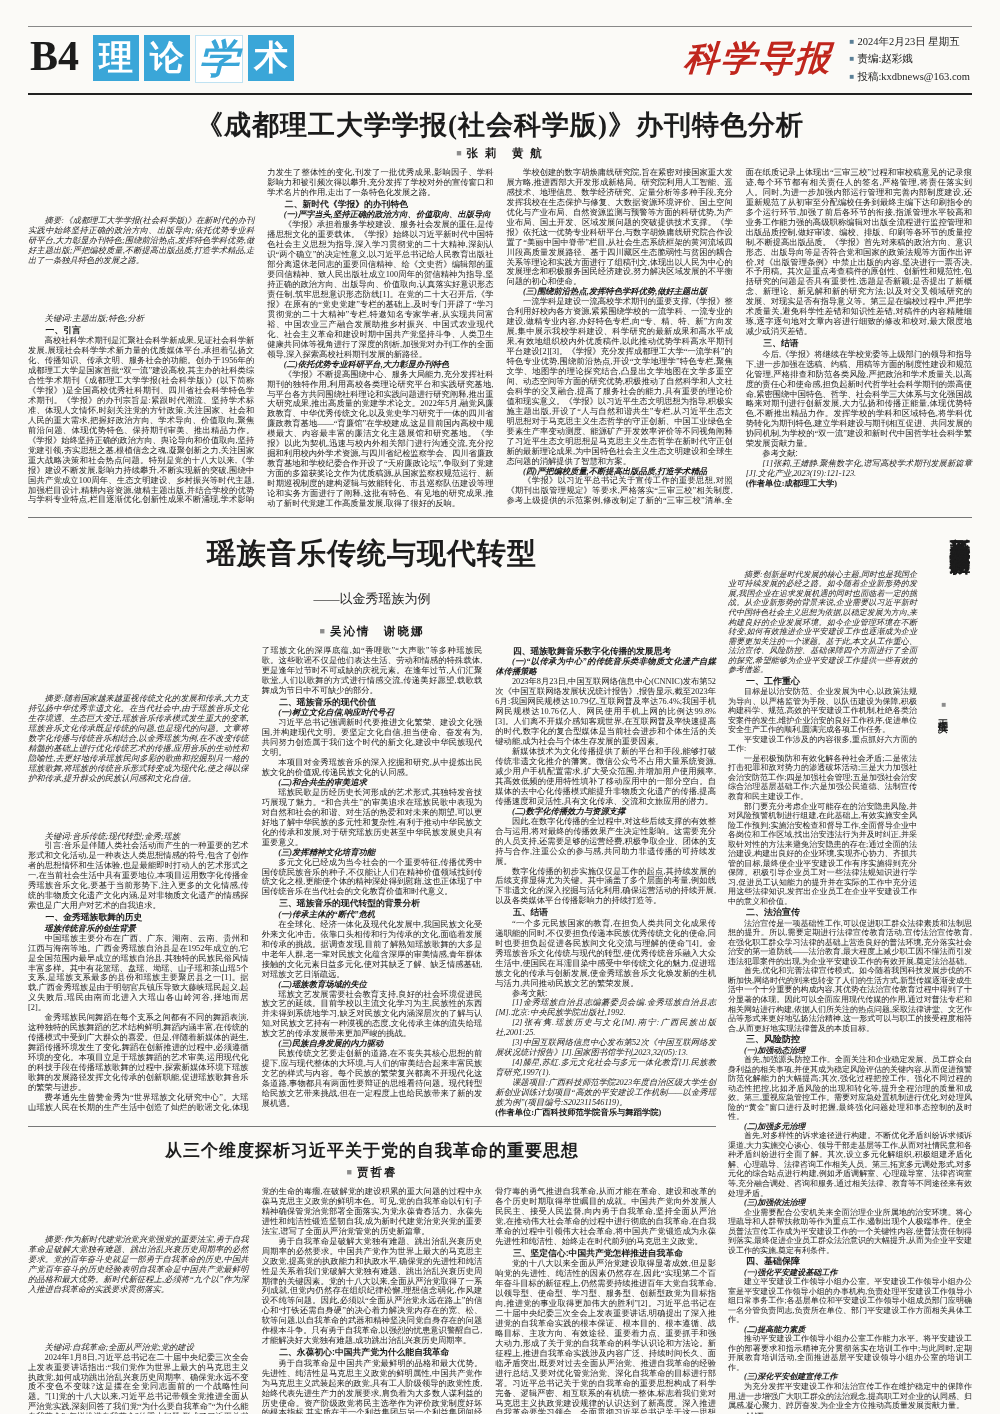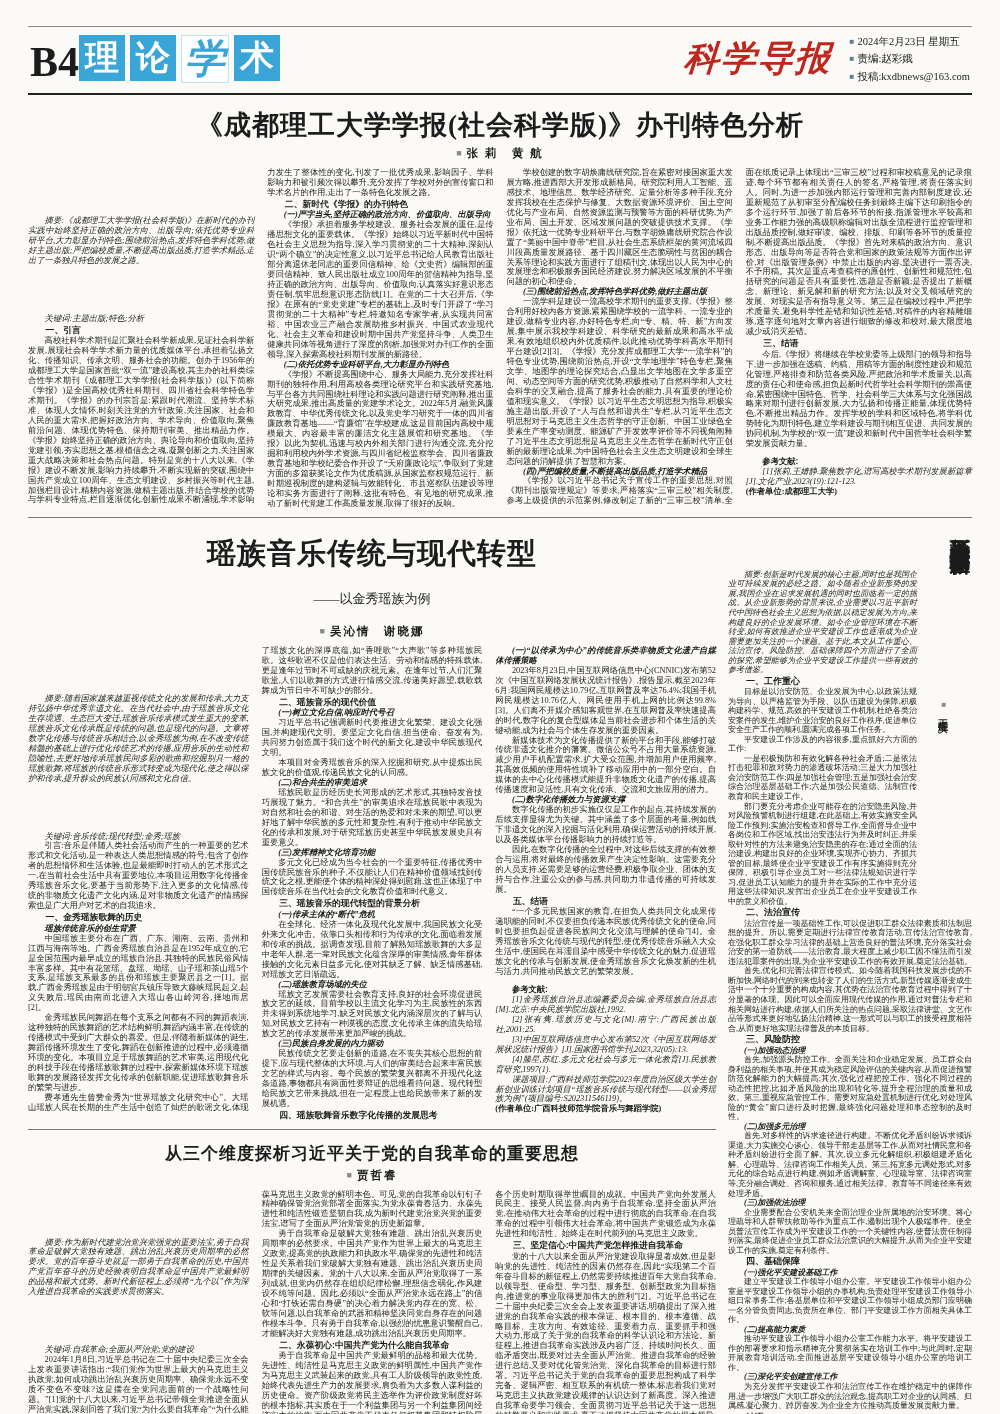--- a/index.html
+++ b/index.html
@@ -1,21 +1,21 @@
 <!DOCTYPE html>
 <html><head>
 <meta charset="utf-8">
 <style>
   html,body{margin:0;padding:0;background:#e8e6e1;}
   .page{width:1000px;min-height:1414px;margin:0 auto;background:#fbfaf7;box-sizing:border-box;
         padding:26px 28px 18px;font-family:"Liberation Serif","DejaVu Serif",serif;color:#1c1c1c;}
   
   .header{border-top:1px solid #888;border-bottom:2px solid #222;display:flex;justify-content:space-between;
           align-items:center;padding:6px 2px 8px;}
-  .header-left{display:flex;align-items:flex-end;}
+  .header-left{display:flex;align-items:flex-start;gap:14px;}
   .pageno{font-size:42px;font-weight:bold;font-family:"Liberation Serif",serif;line-height:1;}
   .logo-boxes{display:flex;gap:5px;}
   .lbox{width:46px;height:46px;display:flex;align-items:center;justify-content:center;
         font-size:34px;font-weight:bold;font-family:"Liberation Sans",sans-serif;}
   .lbox.blue{background:#3aa6d8;color:#fff;}
   .lbox.white{background:#fff;color:#3aa6d8;border:1px solid #bfe2f2;font-style:italic;font-size:40px;}
   .header-right{display:flex;align-items:center;gap:18px;}
   .masthead{font-size:35px;font-weight:bold;font-style:italic;color:#c0261d;
             font-family:"DejaVu Serif",serif;transform:skewX(-4deg);letter-spacing:2px;}
   .pubinfo{font-size:10.5px;line-height:1.65;color:#222;}
@@ -25,21 +25,21 @@
   .byline{text-align:center;font-size:11.5px;margin:3px 0 7px;font-weight:bold;letter-spacing:2px;}
   .byline .sq::before{color:#8c8c8c;font-size:9px;}
   .body{font-size:8.3px;line-height:1.2;text-align:justify;}
   .cols4{column-count:4;column-gap:13px;}
   .cols3{column-count:3;column-gap:13px;}
   .blk{margin:0;}
   .p,.abs,.ref,.h,.h2,.refh{text-indent:2em;}
   .h{font-weight:bold;font-family:"Liberation Sans","DejaVu Sans",sans-serif;font-size:8.8px;margin:1px 0;}
   .h2{font-weight:bold;font-style:italic;}
   .abs{font-style:italic;margin-top:48px;}
-  .refh{font-weight:bold;font-family:"Liberation Sans",sans-serif;margin-top:8px;}
+  .refh{font-weight:normal;font-family:"Liberation Sans",sans-serif;}
   .ref{font-style:italic;}
   .author{text-indent:0;font-weight:bold;}
   .t-main{font-size:27px;font-weight:bold;text-align:center;margin:12px 0 2px;letter-spacing:1px;}
   .t-sub{font-size:13px;text-align:center;margin:16px 0;}
   hr.full{border:0;border-top:1px solid #777;margin:8px 0 4px;}
   hr.left{border:0;border-top:1px solid #777;margin:8px 0 2px;}
   
   .mainrow{display:flex;gap:12px;align-items:flex-start;}
   .leftcol{flex:1;min-width:0;}
   
@@ -134,30 +134,30 @@
             <div class="blk p">在全球化、经济一体化及现代化发展中,我国民族文化受外来文化冲击。依靠口头相传和行为传承的文化,面临着发展和传承的挑战。据调查发现,目前了解熟知瑶族歌舞的大多是中老年人群,老一辈对民族文化蕴含深厚的审美情感,青年群体接触的文化元素日益多元化,使对其缺乏了解、缺乏情感基础,对瑶族文艺日渐疏远。</div>
             <div class="blk h2">(二)瑶族教育场域的失位</div>
             <div class="blk p">瑶族文艺发展需要社会教育支持,良好的社会环境促进民族文艺的延续。目前学校以主流文化学习为主,民族性的东西并未得到系统地学习,缺乏对民族文化内涵深层次的了解与认知,对民族文艺持有一种漠视的态度,文化传承主体的流失给瑶族文艺的传承发展带来更加严峻的挑战。</div>
             <div class="blk h2">(三)民族自身发展的内力驱动</div>
             <div class="blk p">民族传统文艺要走创新的道路,在不丧失其核心思想的前提下,应与现代整体的大环境,与人们的审美结合起来丰富民族文艺的样式与内容。每个民族的繁荣复兴都离不开现代化这条道路,事物都具有两面性要辩证的思维看待问题。现代转型给民族文艺带来挑战,但在一定程度上也给民族带来了新的发展机遇。</div>
             <div class="blk h">四、瑶族歌舞音乐数字化传播的发展思考</div>
             <div class="blk h2">(一)“以传承为中心”的传统音乐类非物质文化遗产自媒体传播策略</div>
             <div class="blk p">2023年8月23日,中国互联网络信息中心(CNNIC)发布第52次《中国互联网络发展状况统计报告》,报告显示,截至2023年6月:我国网民规模达10.79亿,互联网普及率达76.4%;我国手机网民规模达10.76亿人、网民使用手机上网的比例达99.8%[3]。人们离不开媒介感知客观世界,在互联网普及率快速提高的时代,数字化的复合型媒体是当前社会进步和个体生活的关键动能,成为社会与个体生存发展的重要因素。</div>
             <div class="blk p">新媒体技术为文化传播提供了新的平台和手段,能够打破传统非遗文化推介的藩篱。微信公众号不占用大量系统资源,减少用户手机配置需求,扩大受众范围,并增加用户使用频率,其高效低频的使用特性填补了移动应用中的一部分空白。自媒体的去中心化传播模式能提升非物质文化遗产的传播,提高传播速度和灵活性,具有文化传承、交流和文旅应用的潜力。</div>
             <div class="blk h2">(二)数字化传播效力与资源支撑</div>
+            <div class="blk p">因此,在数字化传播的全过程中,对这些后续支撑的有效整合与运用,将对最终的传播效果产生决定性影响。这需要充分的人员支持,还需要足够的运营经费,积极争取企业、团体的支持与合作,注重公众的参与感,共同助力非遗传播的可持续发展。</div>
             <div class="blk p">数字化传播的初步实施仅仅是工作的起点,其持续发展的后续支撑显得尤为关键。其中涵盖了多个层面的考量,例如线下非遗文化的深入挖掘与活化利用,确保运营活动的持续开展,以及各类媒体平台传播影响力的持续打造等。</div>
-            <div class="blk p">因此,在数字化传播的全过程中,对这些后续支撑的有效整合与运用,将对最终的传播效果产生决定性影响。这需要充分的人员支持,还需要足够的运营经费,积极争取企业、团体的支持与合作,注重公众的参与感,共同助力非遗传播的可持续发展。</div>
             <div class="blk h">五、结语</div>
             <div class="blk p">“一个多元民族国家的教育,在担负人类共同文化成果传递职能的同时,不仅要担负传递本民族优秀传统文化的使命,同时也要担负起促进各民族间文化交流与理解的使命”[4]。金秀瑶族音乐文化传统与现代的转型,使优秀传统音乐融入大众生活中,使国民在耳濡目染中感受中华传统文化的魅力,促进瑶族文化的传承与创新发展,使金秀瑶族音乐文化焕发新的生机与活力,共同推动民族文艺的繁荣发展。</div>
             <div class="blk refh">参考文献:</div>
             <div class="blk ref">[1]金秀瑶族自治县志编纂委员会编.金秀瑶族自治县志[M].北京:中央民族学院出版社,1992.</div>
             <div class="blk ref">[2]张有隽.瑶族历史与文化[M].南宁:广西民族出版社,2001:25.</div>
             <div class="blk ref">[3]中国互联网络信息中心发布第52次《中国互联网络发展状况统计报告》[J].国家图书馆学刊,2023,32(05):13.</div>
             <div class="blk ref">[4]滕星,苏红.多元文化社会与多元一体化教育[J].民族教育研究,1997(1).</div>
-            <div class="blk ref">课题项目:广西科技师范学院2023年度自治区级大学生创新创业训练计划项目“瑶族音乐传统与现代转型——以金秀瑶族为例”(项目编号:S202311546119)。</div>
+            <div class="blk ref">课题项目:广西科技师范学院2023年度自治区级大学生创新创业训练计划项目“高效的平安建设工作机制——以金秀瑶族为例”(项目编号:S202311546119)。</div>
             <div class="blk author">(作者单位:广西科技师范学院音乐与舞蹈学院)</div>
           </div>
       </div>
 
       <hr class="left">
 
       <div>
         <div class="t-main" style="font-size:17px;">从三个维度探析习近平关于党的自我革命的重要思想</div>
         <div class="byline"><span class="sq"></span><span>贾哲睿</span></div>
         <div class="body cols3">

